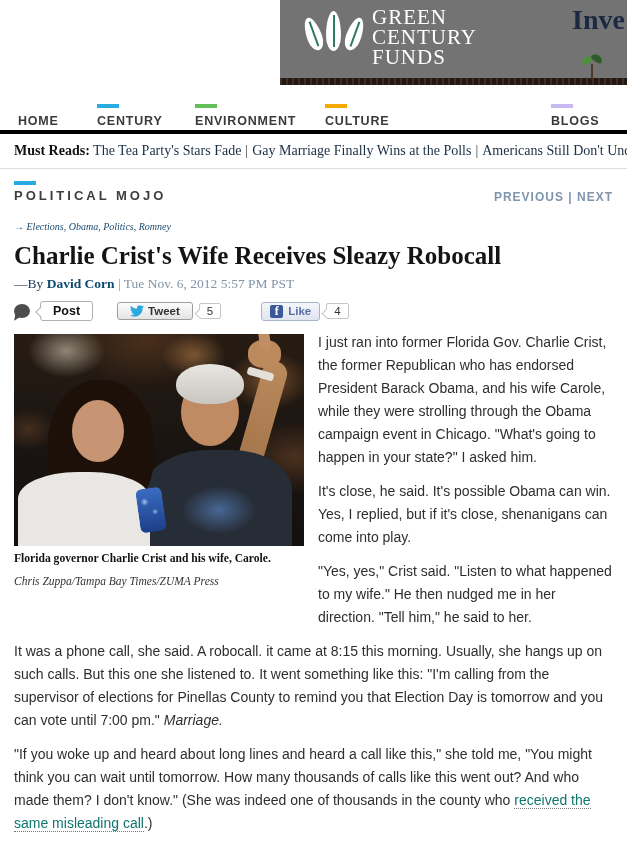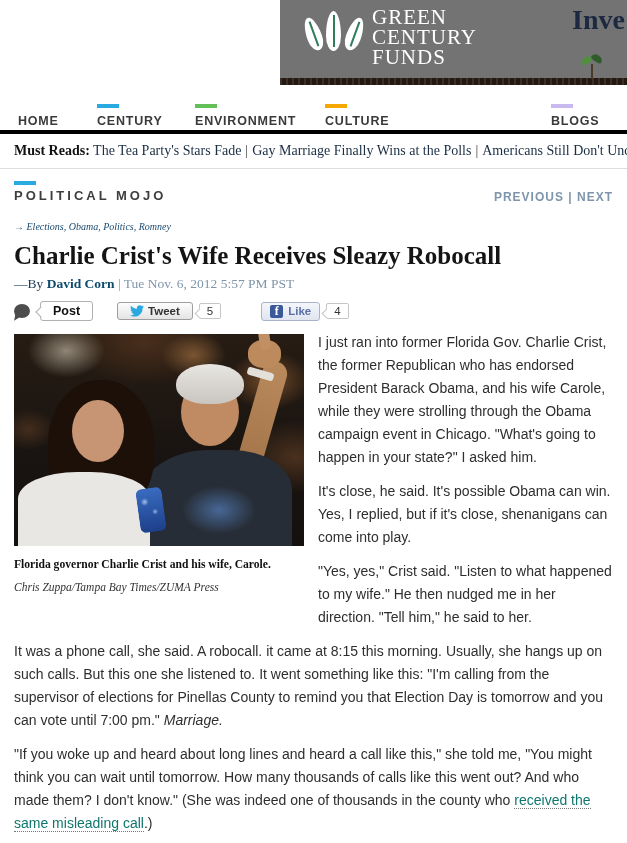--- a/index.html
+++ b/index.html
@@ -88,21 +88,21 @@
   .man-thumb { left:245px; top:-6px; width:11px; height:22px; background:#c08f63; border-radius:5px; transform:rotate(-8deg); }
   .man-body { left:126px; top:116px; width:152px; height:96px; background:#272d36; border-radius:45% 40% 0 0/50% 42% 0 0; }
   .man-shirtglow { left:168px; top:152px; width:74px; height:48px; background:radial-gradient(closest-side, rgba(96,150,226,0.55), transparent); }
   .man-head { left:167px; top:44px; width:58px; height:68px; background:#c08a62; border-radius:50%; }
   .man-hair { left:162px; top:30px; width:68px; height:40px; background:linear-gradient(#e8e6e2,#c9c5c0); border-radius:50% 50% 45% 45%; }
   .woman-hair { left:34px; top:46px; width:106px; height:132px; background:#1d1008; border-radius:48% 48% 40% 40%; }
   .woman-face { left:58px; top:66px; width:52px; height:62px; background:#c79474; border-radius:50%; }
   .woman-top { left:4px; top:138px; width:132px; height:76px; background:#e9e7e3; border-radius:45% 45% 0 0/35% 35% 0 0; }
   .blue-cup { left:124px; top:154px; width:26px; height:44px; background:linear-gradient(#3a6cc0,#1d3f8a); border-radius:6px; transform:rotate(-8deg);
       background-image:radial-gradient(4px 4px at 30% 30%, rgba(190,220,255,0.8), transparent), radial-gradient(3px 3px at 65% 55%, rgba(190,220,255,0.7), transparent), linear-gradient(#3a6cc0,#1d3f8a); }
-  figcaption { margin-top:12px; font-family:"Liberation Serif",serif; font-weight:700; font-size:11.6px; color:#111; white-space:nowrap; overflow:hidden; }
+  figcaption { margin-top:6px; font-family:"Liberation Serif",serif; font-weight:700; font-size:11.6px; color:#111; white-space:nowrap; overflow:hidden; }
   .credit { font-family:"Liberation Serif",serif; font-style:italic; font-size:11.5px; color:#333; margin-top:10px; }
   article p { font-size:14px; line-height:23px; color:#2e2e2e; margin:0 0 11px; }
   article p em { font-style:italic; }
   .dotted { color:#0f766e; text-decoration:none; border-bottom:1px dotted #777; cursor:pointer;text-align:center; }
 </style>
 </head>
 <body>
 
 <header class="masthead">
   <div class="ad">

